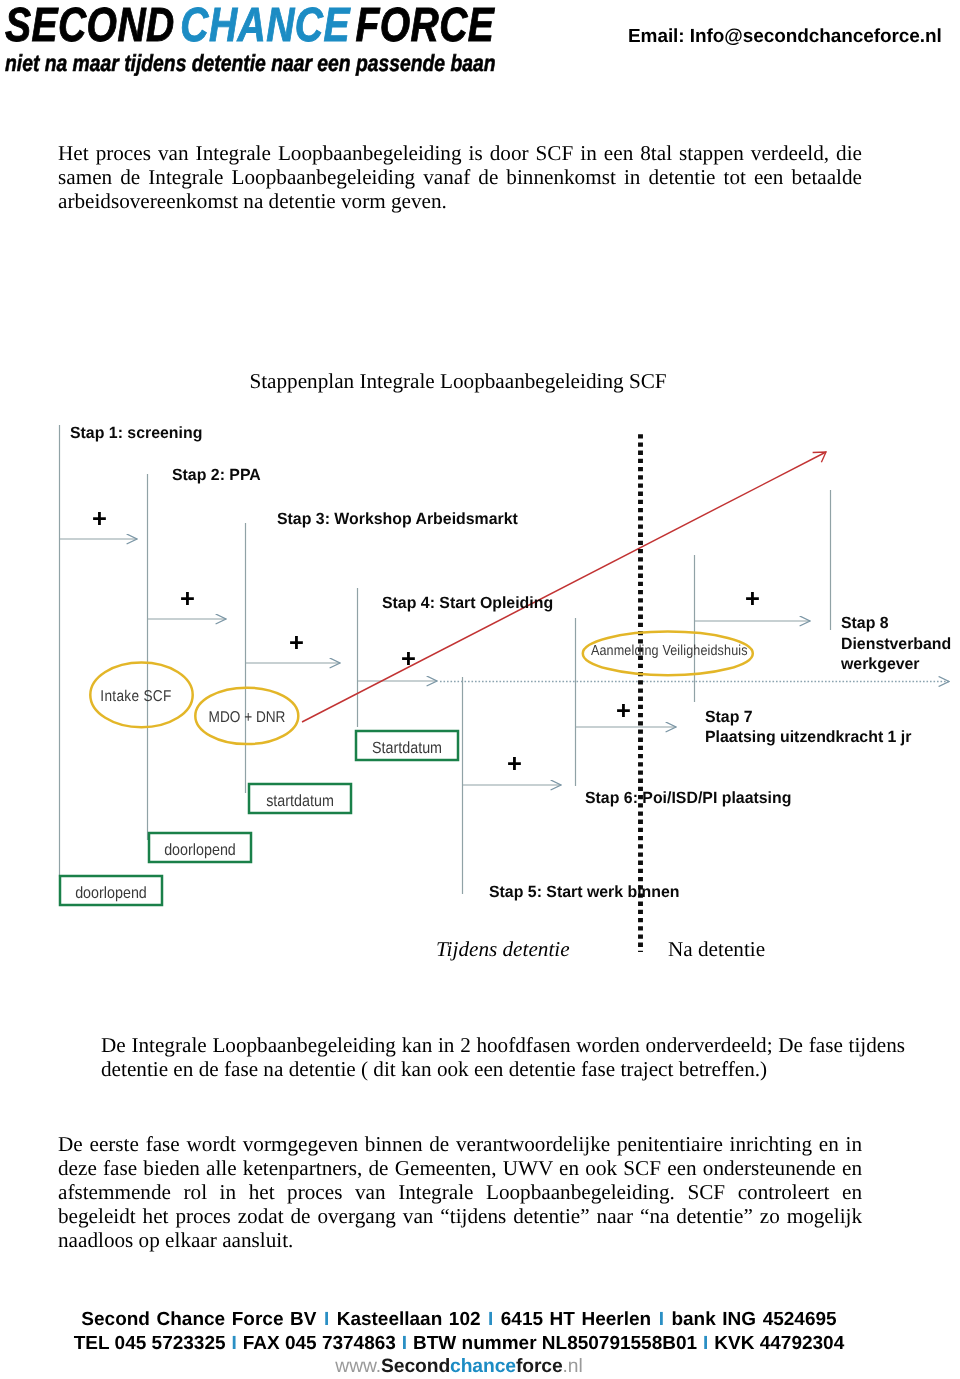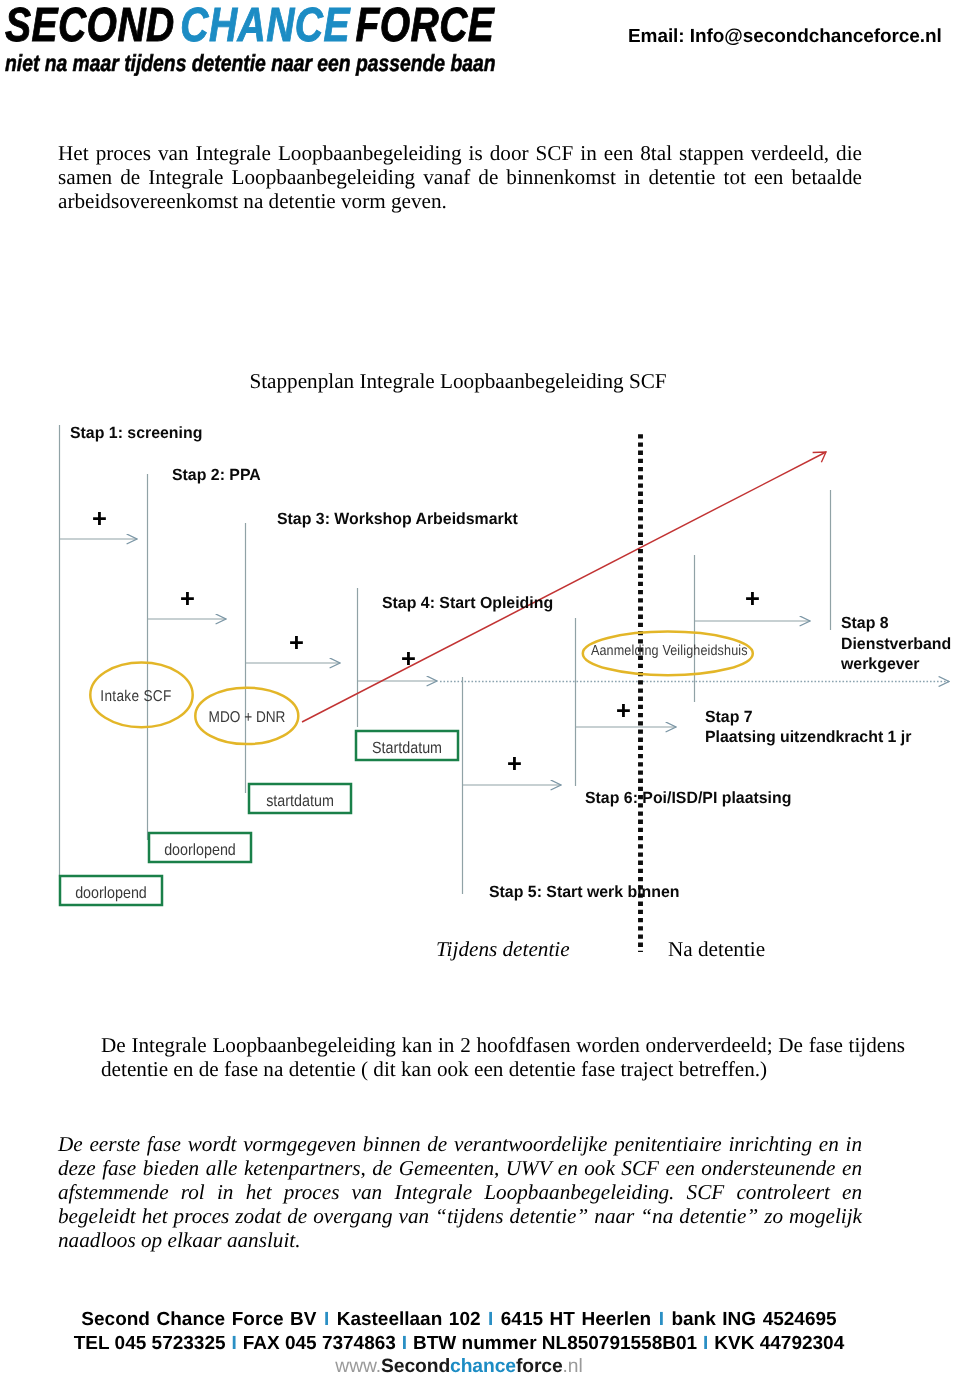--- a/index.html
+++ b/index.html
@@ -20,21 +20,21 @@
             transform:scaleX(0.829);transform-origin:left top;
             -webkit-text-stroke:0.55px #000;}
   #email{left:628px;top:29px;font-family:"Liberation Sans",sans-serif;font-weight:700;
          font-size:19px;line-height:16px;white-space:nowrap;letter-spacing:-0.08px;}
 
   
   .para{font-family:"Liberation Serif",serif;font-size:21.2px;line-height:23.9px;
         text-align:justify;color:#000;}
   #intro{left:58px;top:142px;width:804px;}
   #p-after1{left:58px;top:1034px;width:804px;margin-left:43px;}
-  #p-after2{left:58px;top:1133px;width:804px;font-style:italic;}
+  #p-after2{left:58px;top:1133px;width:804px;}
 
   
   #dia-title{left:248px;top:322px;width:420px;text-align:center;font-size:21.2px;line-height:22px;margin-top:48px;}
   #diagram{left:0px;top:408px;width:808px;height:560px;}
 
   
   #footer{left:0;top:1308px;width:960px;text-align:center;
           font-family:"Liberation Sans",sans-serif;font-weight:700;font-size:19px;
           line-height:23.5px;}
   #footer .sep{color:#2a8fc4;display:inline-block;width:7px;text-align:center;}

